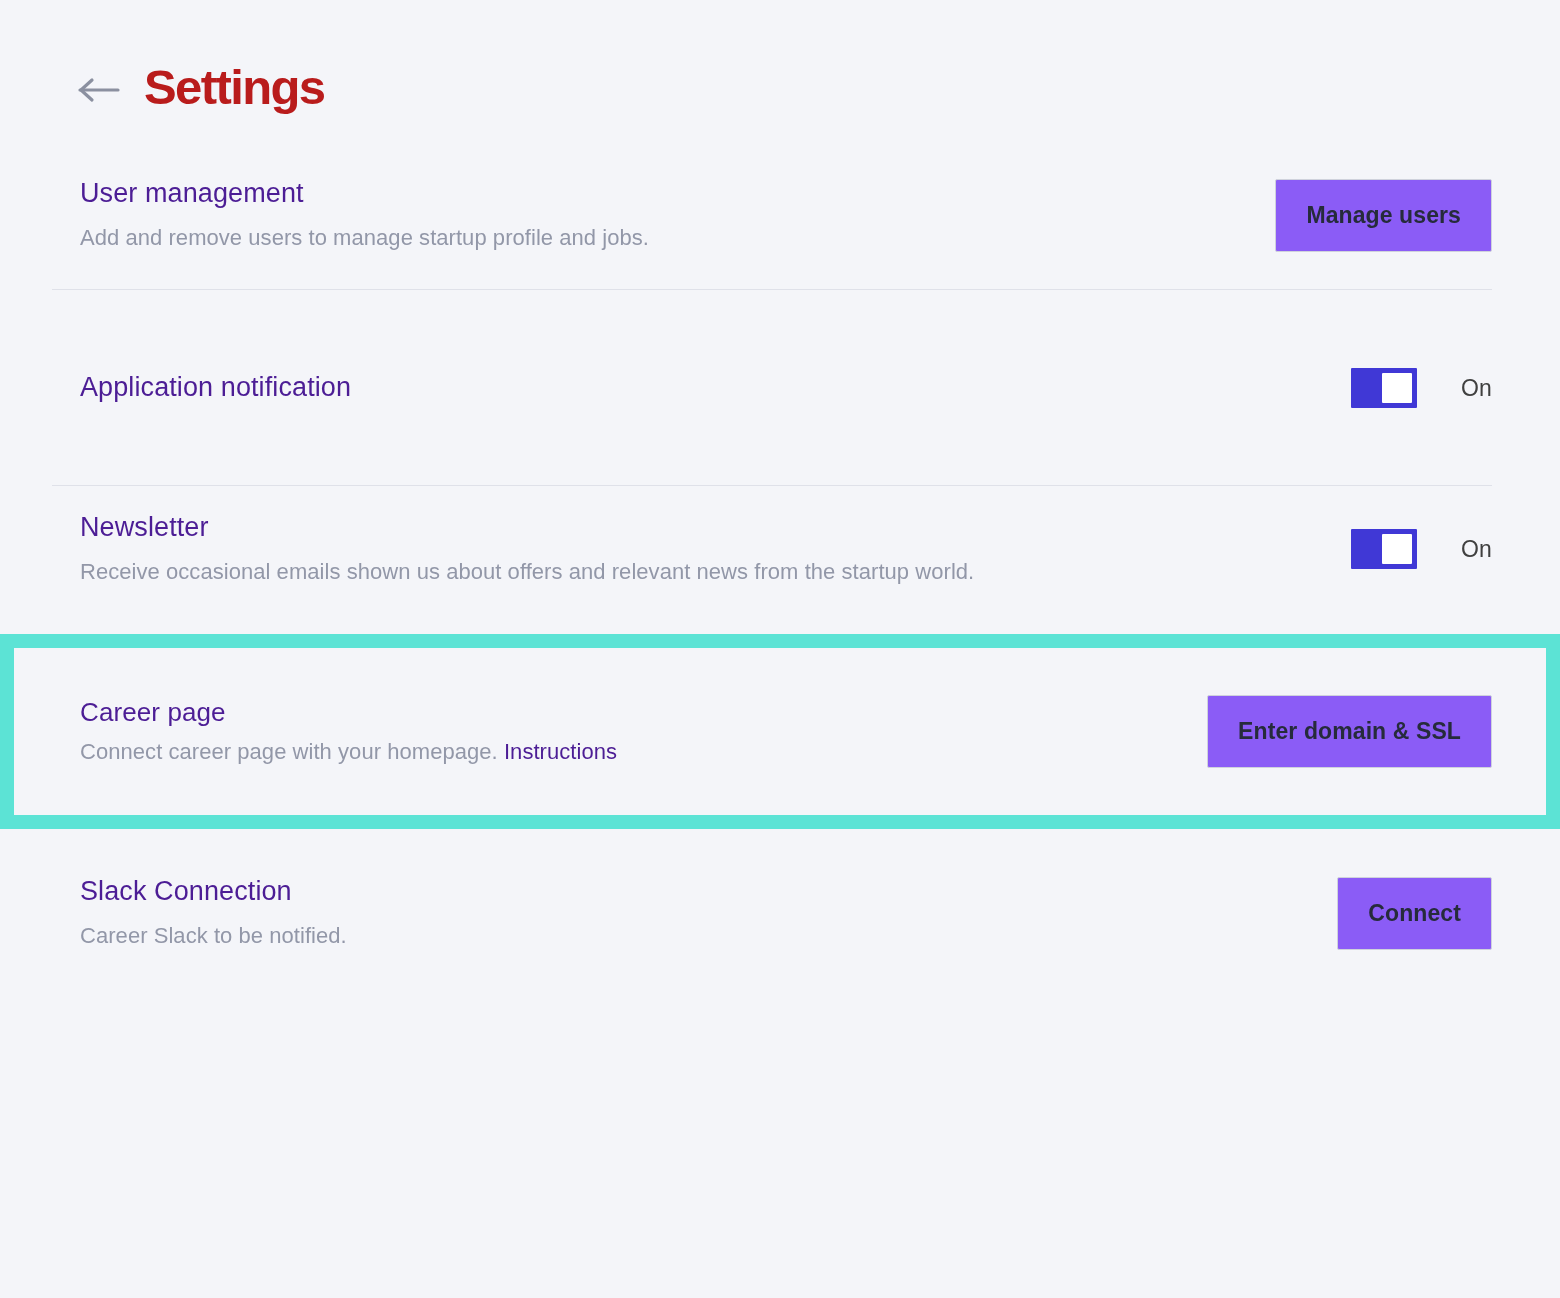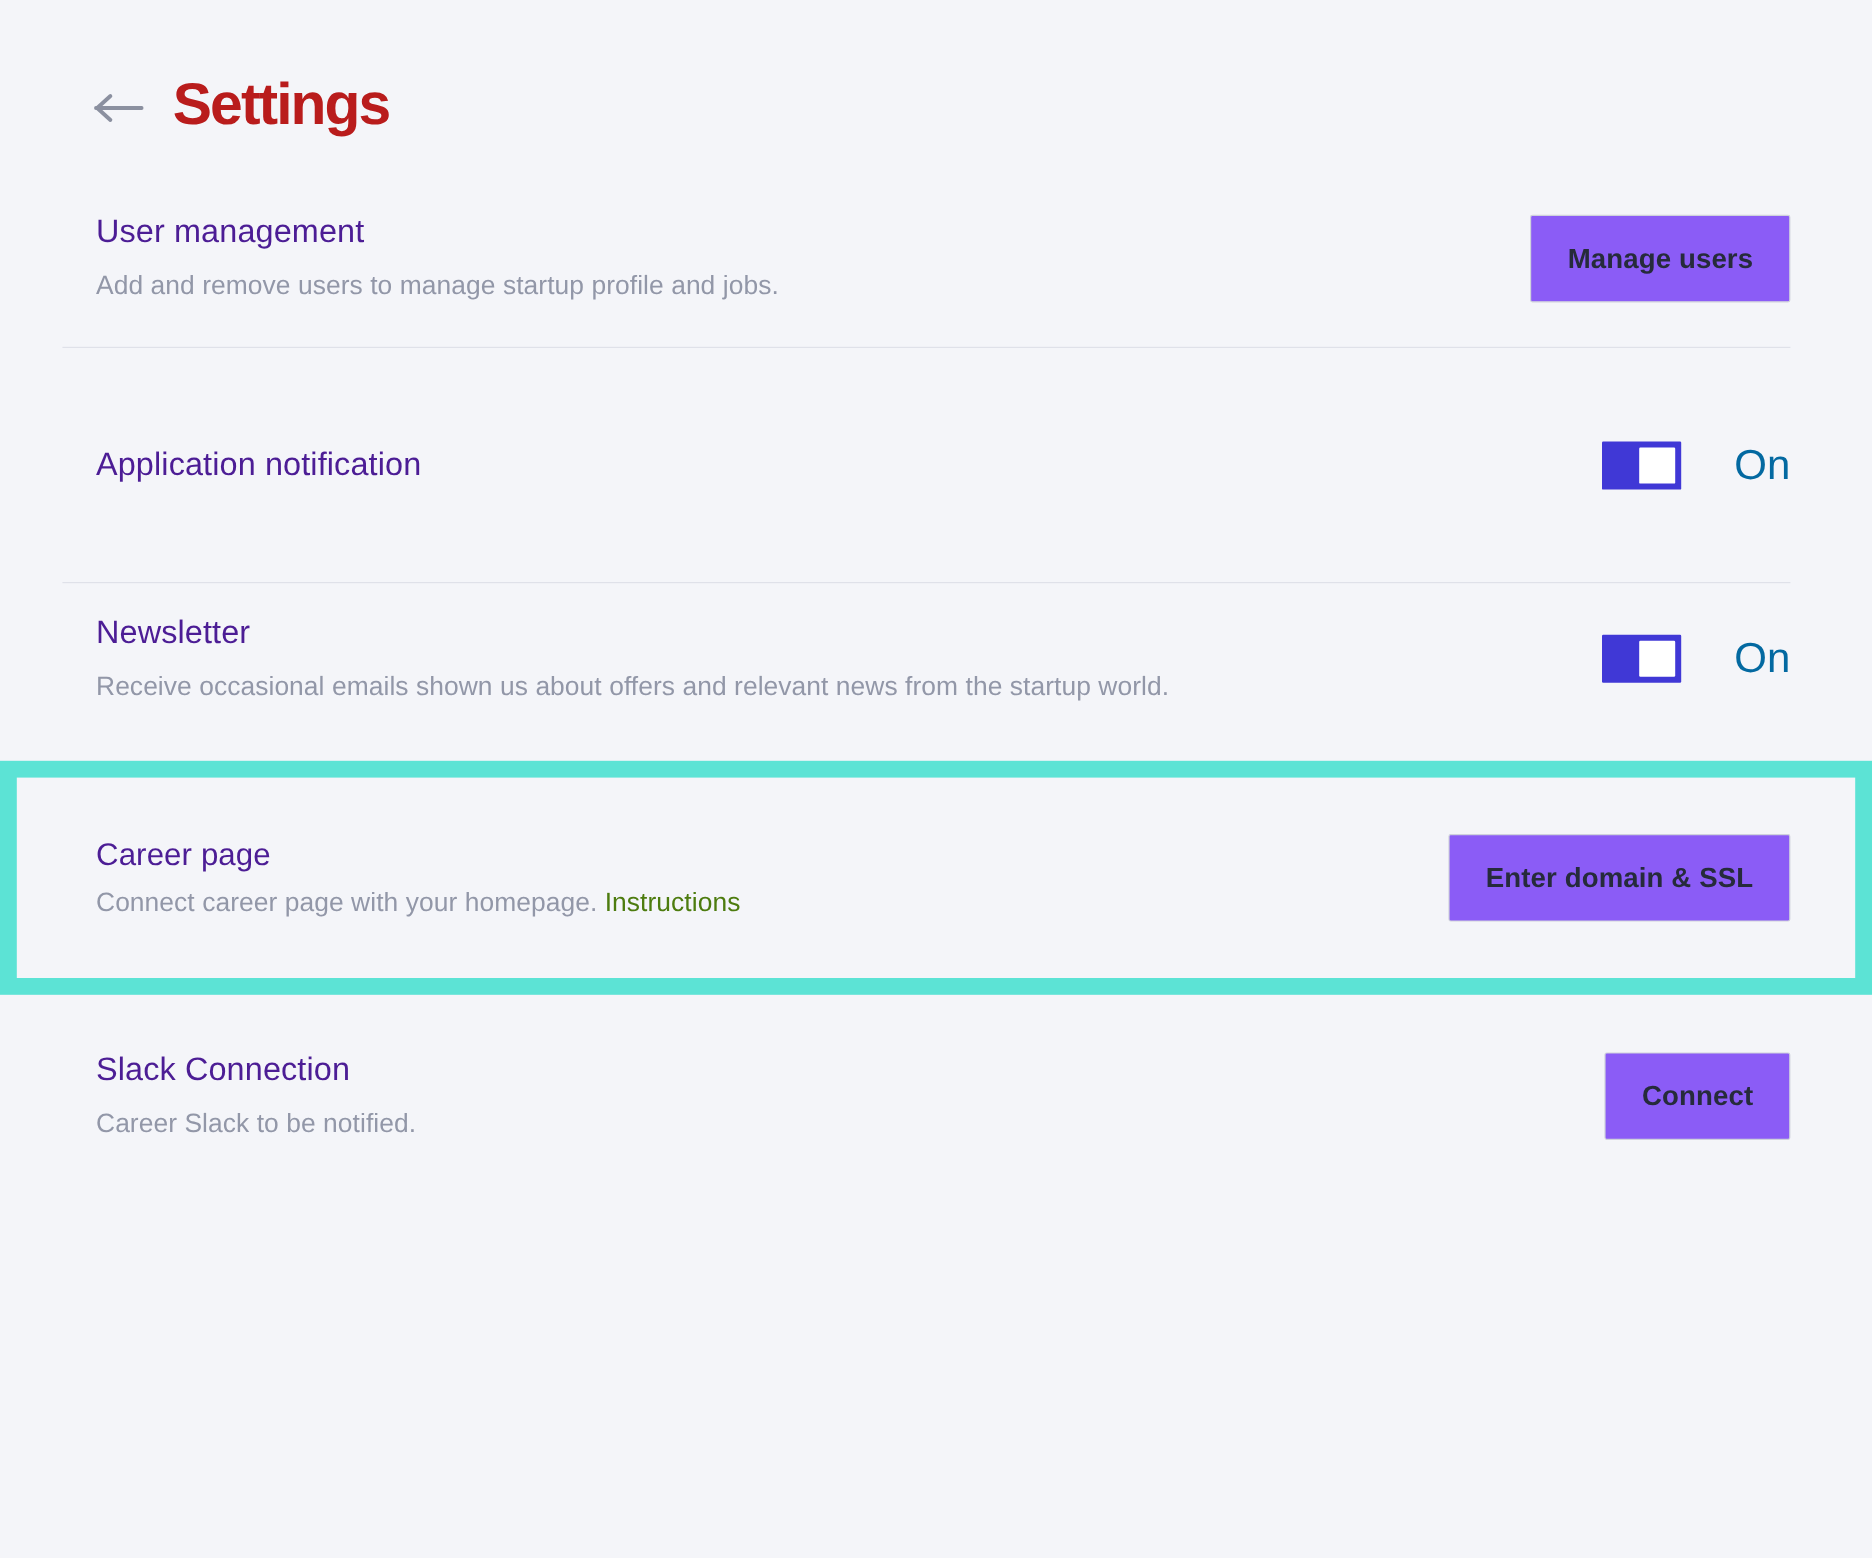--- a/index.html
+++ b/index.html
@@ -73,21 +73,21 @@
   .row-desc {
     margin-top: 13px;
     font-size: 22px;
     line-height: 1.3;
     font-weight: 400;
     color: #9297a8;
     letter-spacing: 0.05px;
   }
   .row-desc a,
   .inline-link {
-    color: #4d7c0f;
+    color: #4c1d95;
     text-decoration: none;
   }
 
   .divider {
     position: absolute;
     left: 52px;
     right: 68px;
     bottom: 0;
     height: 1px;
     background: #dfe1e9;
@@ -127,22 +127,22 @@
     position: absolute;
     top: 5px;
     right: 5px;
     width: 30px;
     height: 30px;
     background: #ffffff;
     border-radius: 1px;
   }
   .toggle-label {
     margin-left: 44px;
-    font-size: 35px;
-    color: #0369a1;
+    font-size: 23px;
+    color: #404040;
     letter-spacing: 0.1px;
   }
 
   
   .row.highlighted {
     border: 14px solid #5ce3d5;
     padding: 0 54px 0 66px;
     min-height: 195px;
     margin: 0;
   }

